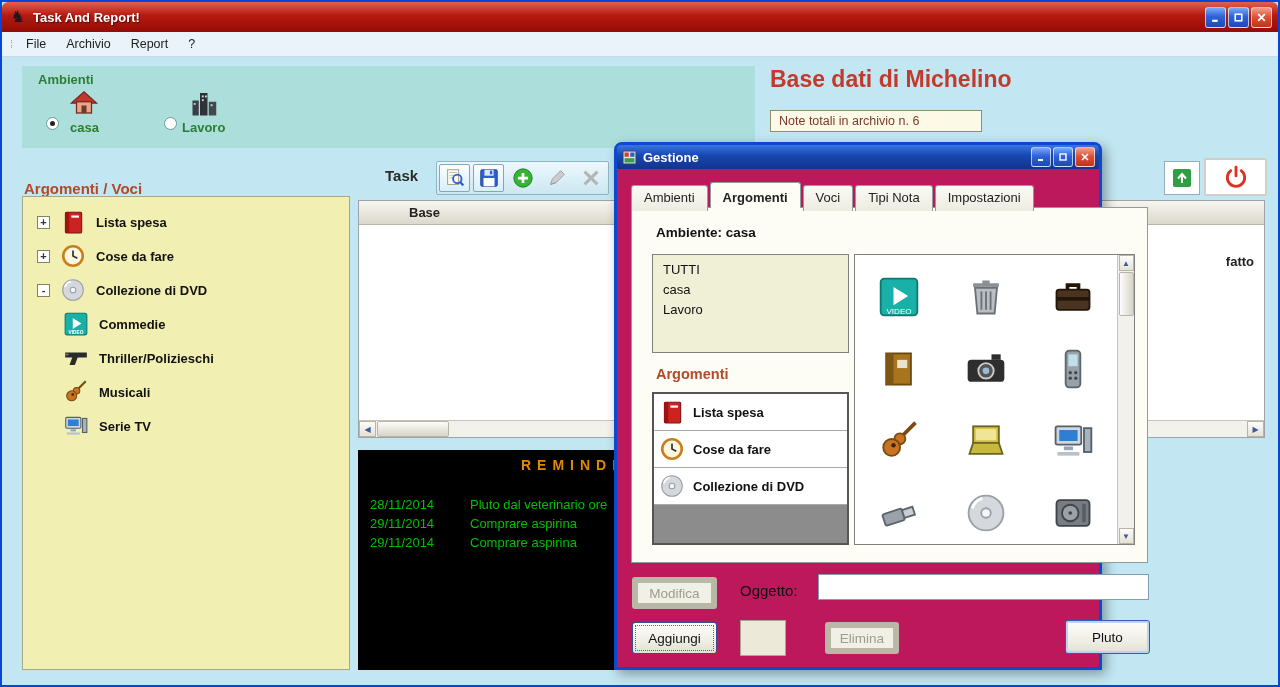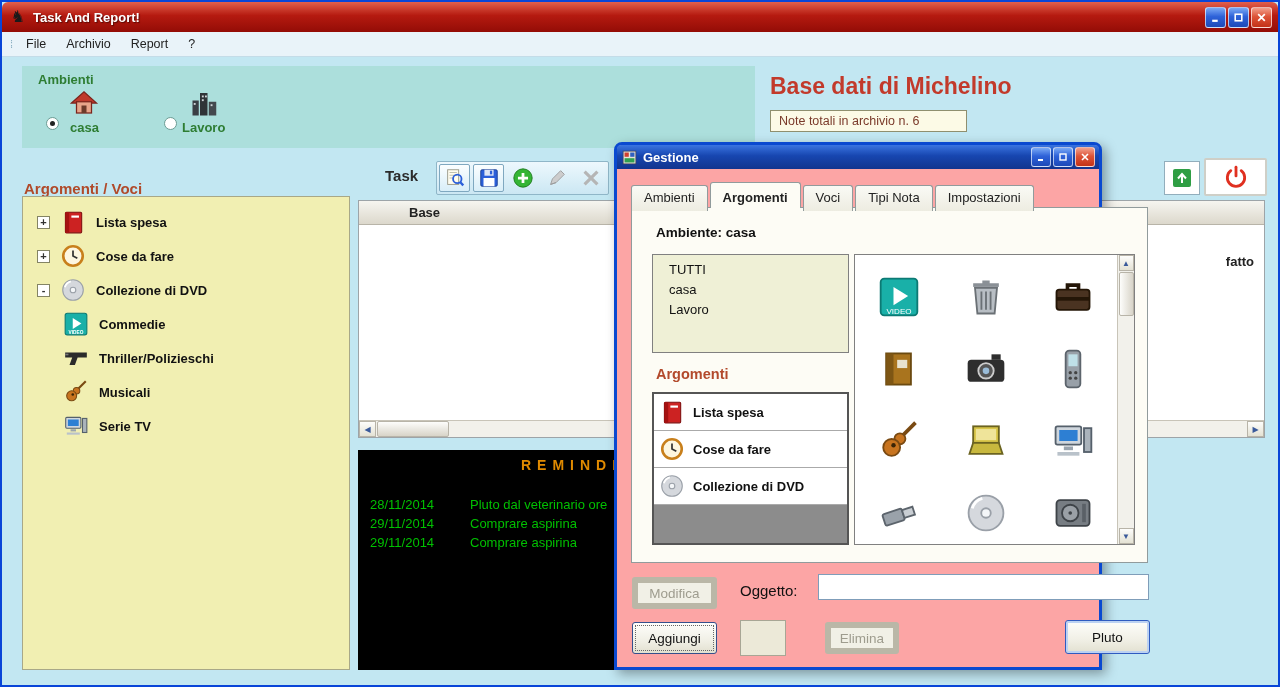--- a/index.html
+++ b/index.html
@@ -29,22 +29,22 @@
 
   
   .ambienti-panel { position:absolute; left:20px; top:64px; width:733px; height:82px; background:#ACDFDC; }
   .ambienti-title { position:absolute; left:16px; top:6px; color:#2E7D33; font-weight:bold; font-size:13px; }
   .radio { width:13px; height:13px; border-radius:50%; border:1px solid #6c9c94; background:#fff;
     display:inline-block; position:absolute; }
   .radio.on::after { content:""; position:absolute; left:3px; top:3px; width:5px; height:5px; border-radius:50%; background:#222; }
   .opt-icon { position:absolute; width:30px; height:30px; }
   .opt-label { position:absolute; color:#2E7D33; font-weight:bold; font-size:13px; }
 
-  .base-title { position:absolute; left:768px; top:71px; font-size:23px; font-weight:bold; color:#C23A2B; }
-  .note-count { position:absolute; left:768px; top:108px; width:197px; height:22px; background:#FCFAE6;
+  .base-title { position:absolute; left:768px; top:64px; font-size:23px; font-weight:bold; color:#C23A2B; }
+  .note-count { position:absolute; left:768px; top:108px; width:212px; height:22px; background:#FCFAE6;
     border:1px solid #8F8F6F; color:#7A3A2A; font-size:12.5px; line-height:20px; padding-left:8px; }
 
   
   .tree-title { position:absolute; left:22px; top:164px; font-size:15px; font-weight:bold; color:#B04A2A;margin-top:14px; }
   .tree { position:absolute; left:20px; top:194px; width:328px; height:474px; background:#F1EFB2;
     border:1px solid #A8A888; padding-top:8px; }
   .tree-row { height:34px; display:flex; align-items:center; font-weight:bold; font-size:13px; color:#111; }
   .expander { width:13px; height:13px; border:1px solid #848464; background:#fff; font-size:11px;
     line-height:11px; text-align:center; margin-left:14px; margin-right:10px; color:#333; flex:none; }
   .tree-row.child { padding-left:40px; }
@@ -85,21 +85,21 @@
   
   .export-btn { position:absolute; left:1162px; top:159px; width:36px; height:34px; background:#fff;
     border:1px solid #92AEBC; display:flex; align-items:center; justify-content:center; }
   .export-btn svg { width:24px; height:24px; }
   .power-btn { position:absolute; left:1202px; top:156px; width:63px; height:38px; background:#fff;
     border:2px solid #CFCFC7; border-radius:2px; display:flex; align-items:center; justify-content:center; }
   .power-btn svg { width:26px; height:26px; }
 
   
   .dialog { position:absolute; left:612px; top:140px; width:488px; height:528px;
-    border:3px solid #0A49D0; border-radius:8px 8px 0 0; background:#fca5a5;
+    border:3px solid #0A49D0; border-radius:8px 8px 0 0; background:#be185d;
     box-shadow:4px 4px 12px rgba(0,0,0,.35); z-index:10; }
   .dlg-title { height:24px; background:linear-gradient(180deg,#3A74E0,#1746B0 45%,#12348E);
     border-radius:4px 4px 0 0; display:flex; align-items:center; color:#fff; font-weight:bold;
     font-size:13px; padding:0 4px; }
   .dlg-icon { width:17px; height:17px; margin-right:5px; }
   .dlg-icon svg { width:100%; height:100%; }
   .dlg-btns { margin-left:auto; display:flex; gap:2px; }
   .dlg-btn { width:20px; height:20px; border-radius:3px; border:1px solid rgba(255,255,255,.65);
     display:flex; align-items:center; justify-content:center; }
   .dlg-btn svg { width:10px; height:10px; }
@@ -110,21 +110,21 @@
   .tabs { position:absolute; left:14px; top:13px; display:flex; z-index:2; }
   .tab { padding:4px 12px 3px; border:1px solid #919B9C; border-bottom:none; border-radius:3px 3px 0 0;
     background:linear-gradient(180deg,#FAFAF5,#EDECE1); font-size:13px; margin-right:2px;
     position:relative; top:3px; color:#222; }
   .tab.active { top:0; padding-top:7px; background:#FDFCF5; font-weight:bold; z-index:3; }
   .tabpage { position:absolute; left:14px; top:38px; width:517px; height:356px;
     background:#FDFCF5; border:1px solid #919B9C; z-index:1; }
 
   .ambiente-caption { position:absolute; left:24px; top:17px; font-size:13.5px; font-weight:600; color:#111; }
   .listbox { position:absolute; left:20px; top:46px; width:197px; height:99px; background:#EFF0D6;
-    border:1px solid #808080; font-size:13px; color:#111; padding:5px 6px; }
+    border:1px solid #808080; font-size:13px; color:#111; padding:5px 0; }
   .listbox div { padding:1px 10px; line-height:18px; }
   .arg-caption { position:absolute; left:24px; top:158px; color:#B34A2C; font-weight:bold; font-size:14.5px; }
   .arglist { position:absolute; left:20px; top:184px; width:197px; height:153px; border:2px solid #555;
     background:#8C8C8C; overflow:hidden; }
   .arg-row { height:37px; background:#fff; border-bottom:1px solid #aaa; display:flex;
     align-items:center; font-weight:bold; font-size:13px; color:#111; }
   .arg-row .ticon { margin:0 8px 0 5px; }
 
   .icon-grid-wrap { position:absolute; left:222px; top:46px; width:281px; height:291px;
     background:#fff; border:1px solid #808080; }

